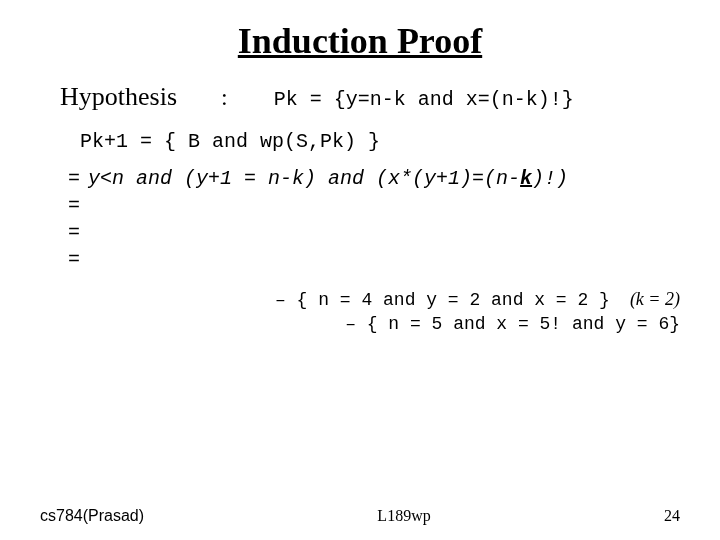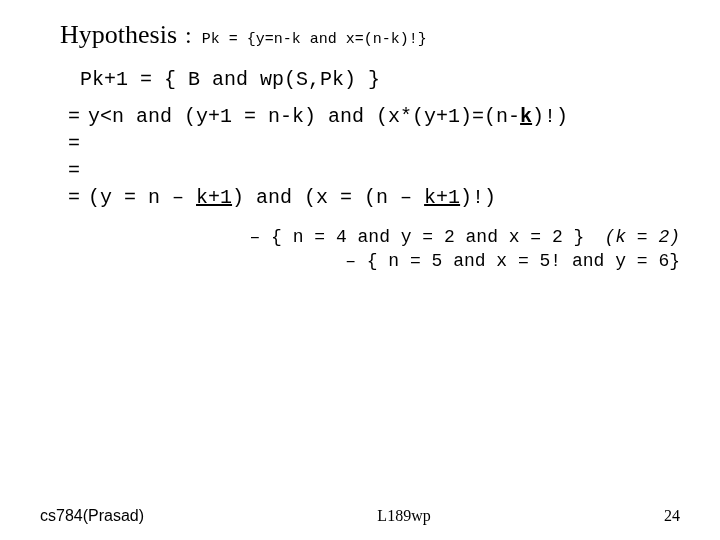--- a/index.html
+++ b/index.html
@@ -31,20 +31,21 @@
       text-decoration: underline;
       margin-bottom: 20px;
       font-family: 'Times New Roman', Times, serif;
     }
 
     .hypothesis-line {
       display: flex;
       align-items: baseline;
       margin-bottom: 18px;
       padding-left: 20px;
+      gap: 36px;
     }
 
     .hypothesis-label {
       font-size: 26px;
       font-weight: normal;
       margin-right: 8px;
       font-family: 'Times New Roman', Times, serif;
     }
 
     .hypothesis-colon {
@@ -52,21 +53,21 @@
       margin-right: 10px;
       font-family: 'Times New Roman', Times, serif;
     }
 
     .mono {
       font-family: 'Courier New', Courier, monospace;
       text-align: right;
     }
 
     .hypothesis-content {
-      font-size: 15px;
+      font-size: 20px;
       font-family: 'Courier New', Courier, monospace;
     }
 
     .pk1-line {
       display: flex;
       align-items: baseline;
       margin-bottom: 14px;
       padding-left: 40px;
       text-align: right;
     }
@@ -91,20 +92,21 @@
       font-size: 20px;
       font-family: 'Courier New', Courier, monospace;
       min-width: 30px;
       text-align: right;
       margin-right: 8px;
     }
 
     .line-content {
       font-size: 20px;
       font-family: 'Courier New', Courier, monospace;
+      font-style: italic;
     }
 
     .underline-text {
       text-decoration: underline;
     }
 
     .valid-section {
       margin-top: 12px;
       margin-bottom: 12px;
     }
@@ -123,21 +125,21 @@
       display: flex;
       align-items: baseline;
     }
 
     .valid-line-content {
       flex: 1;
     }
 
     .valid-line-comment {
       font-size: 18px;
-      font-family: Liberation Mono, monospace;
+      font-family: Liberation Serif, serif;
       font-style: italic;
       margin-left: 20px;
     }
 
     .footer {
       position: absolute;
       bottom: 15px;
       left: 40px;
       right: 40px;
       display: flex;
@@ -163,20 +165,21 @@
     .bold-underline {
       font-weight: bold;
       text-decoration: underline;
     }
   </style>
 </head>
 <body>
 
 <div class="page">
 
+  <div class="title">Induction Proof</div>
 
   <div class="hypothesis-line">
     <span class="hypothesis-label">Hypothesis</span>
     <span class="hypothesis-colon">:</span>
     <span class="hypothesis-content">Pk = {y=n-k and x=(n-k)!}</span>
   </div>
 
   <div class="pk1-line">
     <span class="pk1-content">Pk+1   =   { B   and   wp(S,Pk) }</span>
   </div>
@@ -187,21 +190,20 @@
       <span class="line-content">y&lt;n and (y+1 = n-k) and (x*(y+1)=(n-<span class="bold-underline">k</span>)!)</span>
     </div>
     <div class="proof-line">
       <span class="equals-sign">=</span>
     </div>
     <div class="proof-line">
       <span class="equals-sign">=</span>
     </div>
     <div class="proof-line">
       <span class="equals-sign">=</span>
-      <span class="line-content">(y = n – <span class="underline-text">k+1</span>) and (x = (n – <span class="underline-text">k+1</span>)!)</span>
     </div>
   </div>
 
   <div class="valid-section">
     <div class="valid-line">
       <span class="valid-line-content mono">– { n = 4 and y = 2 and x = 2 }</span>
       <span class="valid-line-comment">(k = 2)</span>
     </div>
     <div class="valid-line">
       <span class="valid-line-content mono">– { n = 5 and x = 5! and y = 6}</span>

